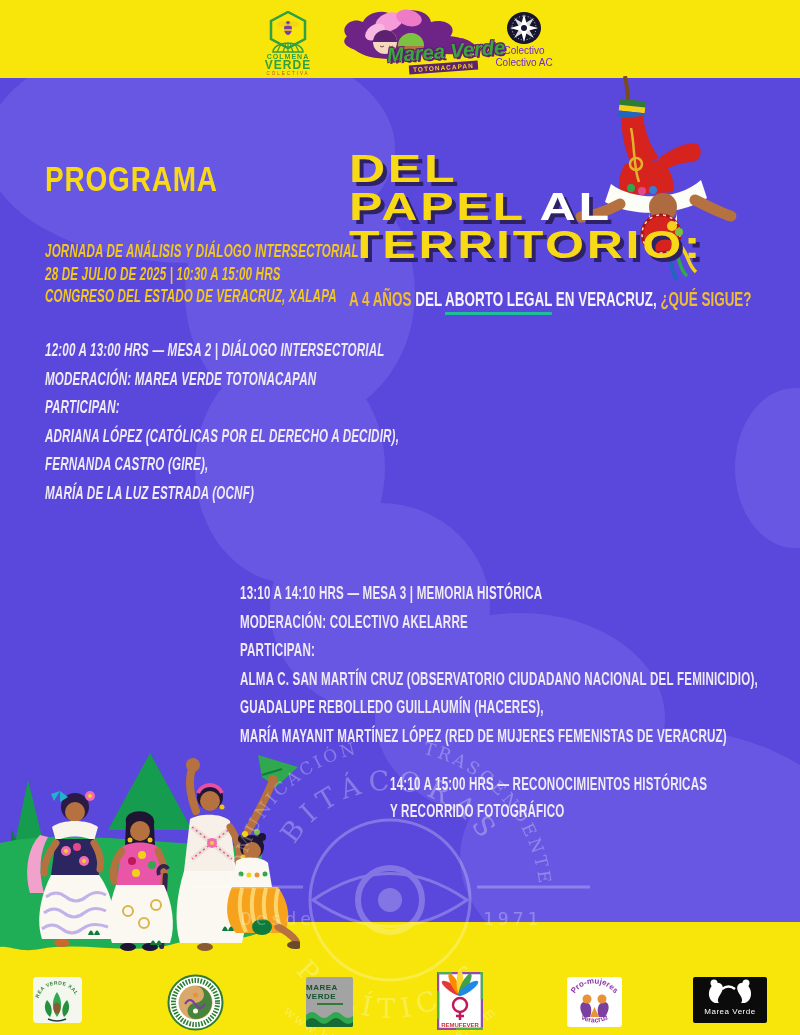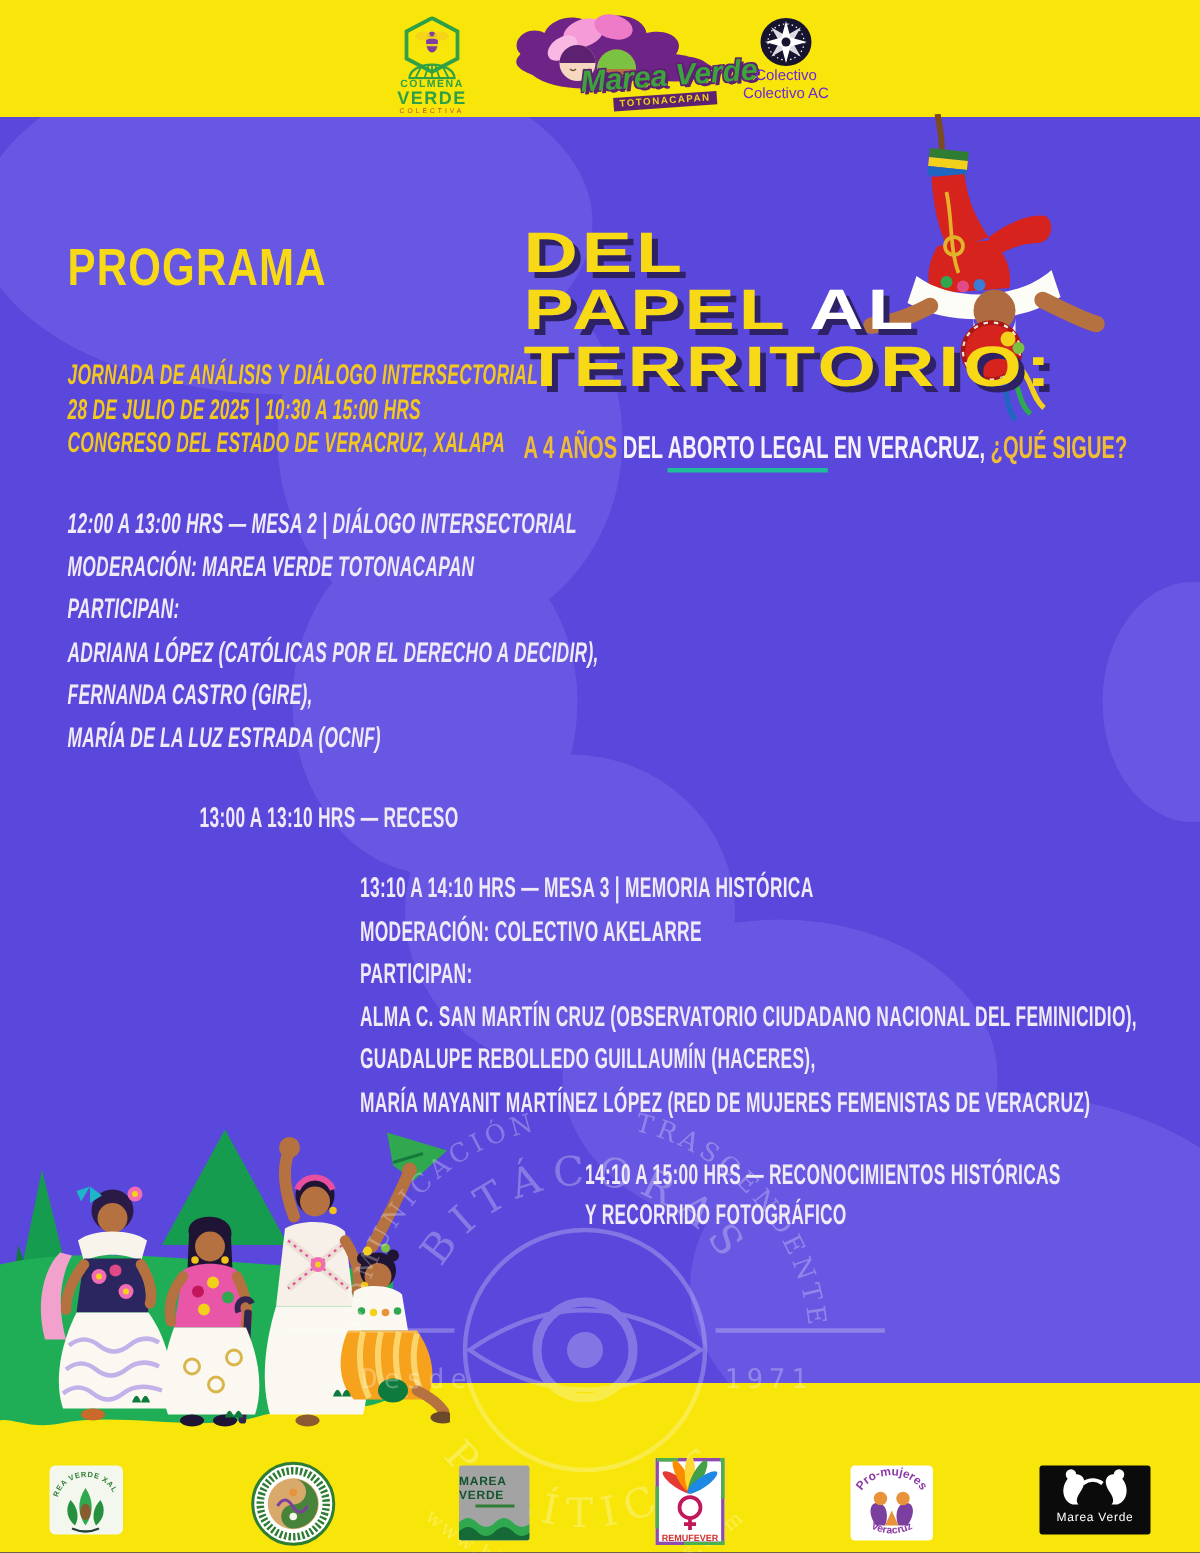--- a/index.html
+++ b/index.html
@@ -163,23 +163,20 @@
 
   <div class="abs body-text z4" style="left:45px;top:336px;font-style:italic;">
     <div class="tline">12:00 A 13:00 HRS — MESA 2 | DIÁLOGO INTERSECTORIAL</div>
     <div class="tline">MODERACIÓN: MAREA VERDE TOTONACAPAN</div>
     <div class="tline">PARTICIPAN:</div>
     <div class="tline">ADRIANA LÓPEZ (CATÓLICAS POR EL DERECHO A DECIDIR),</div>
     <div class="tline">FERNANDA CASTRO (GIRE),</div>
     <div class="tline">MARÍA DE LA LUZ ESTRADA (OCNF)</div>
   </div>
 
-  <div class="abs body-text z4" style="left:133px;top:532px;">
-    <div class="tline">13:00 A 13:10 HRS — RECESO</div>
-  </div>
 
   <div class="abs body-text z4" style="left:240px;top:579px;">
     <div class="tline">13:10 A 14:10 HRS — MESA 3 | MEMORIA HISTÓRICA</div>
     <div class="tline">MODERACIÓN: COLECTIVO AKELARRE</div>
     <div class="tline">PARTICIPAN:</div>
     <div class="tline">ALMA C. SAN MARTÍN CRUZ (OBSERVATORIO CIUDADANO NACIONAL DEL FEMINICIDIO),</div>
     <div class="tline">GUADALUPE REBOLLEDO GUILLAUMÍN (HACERES),</div>
     <div class="tline">MARÍA MAYANIT MARTÍNEZ LÓPEZ (RED DE MUJERES FEMENISTAS DE VERACRUZ)</div>
   </div>
 

